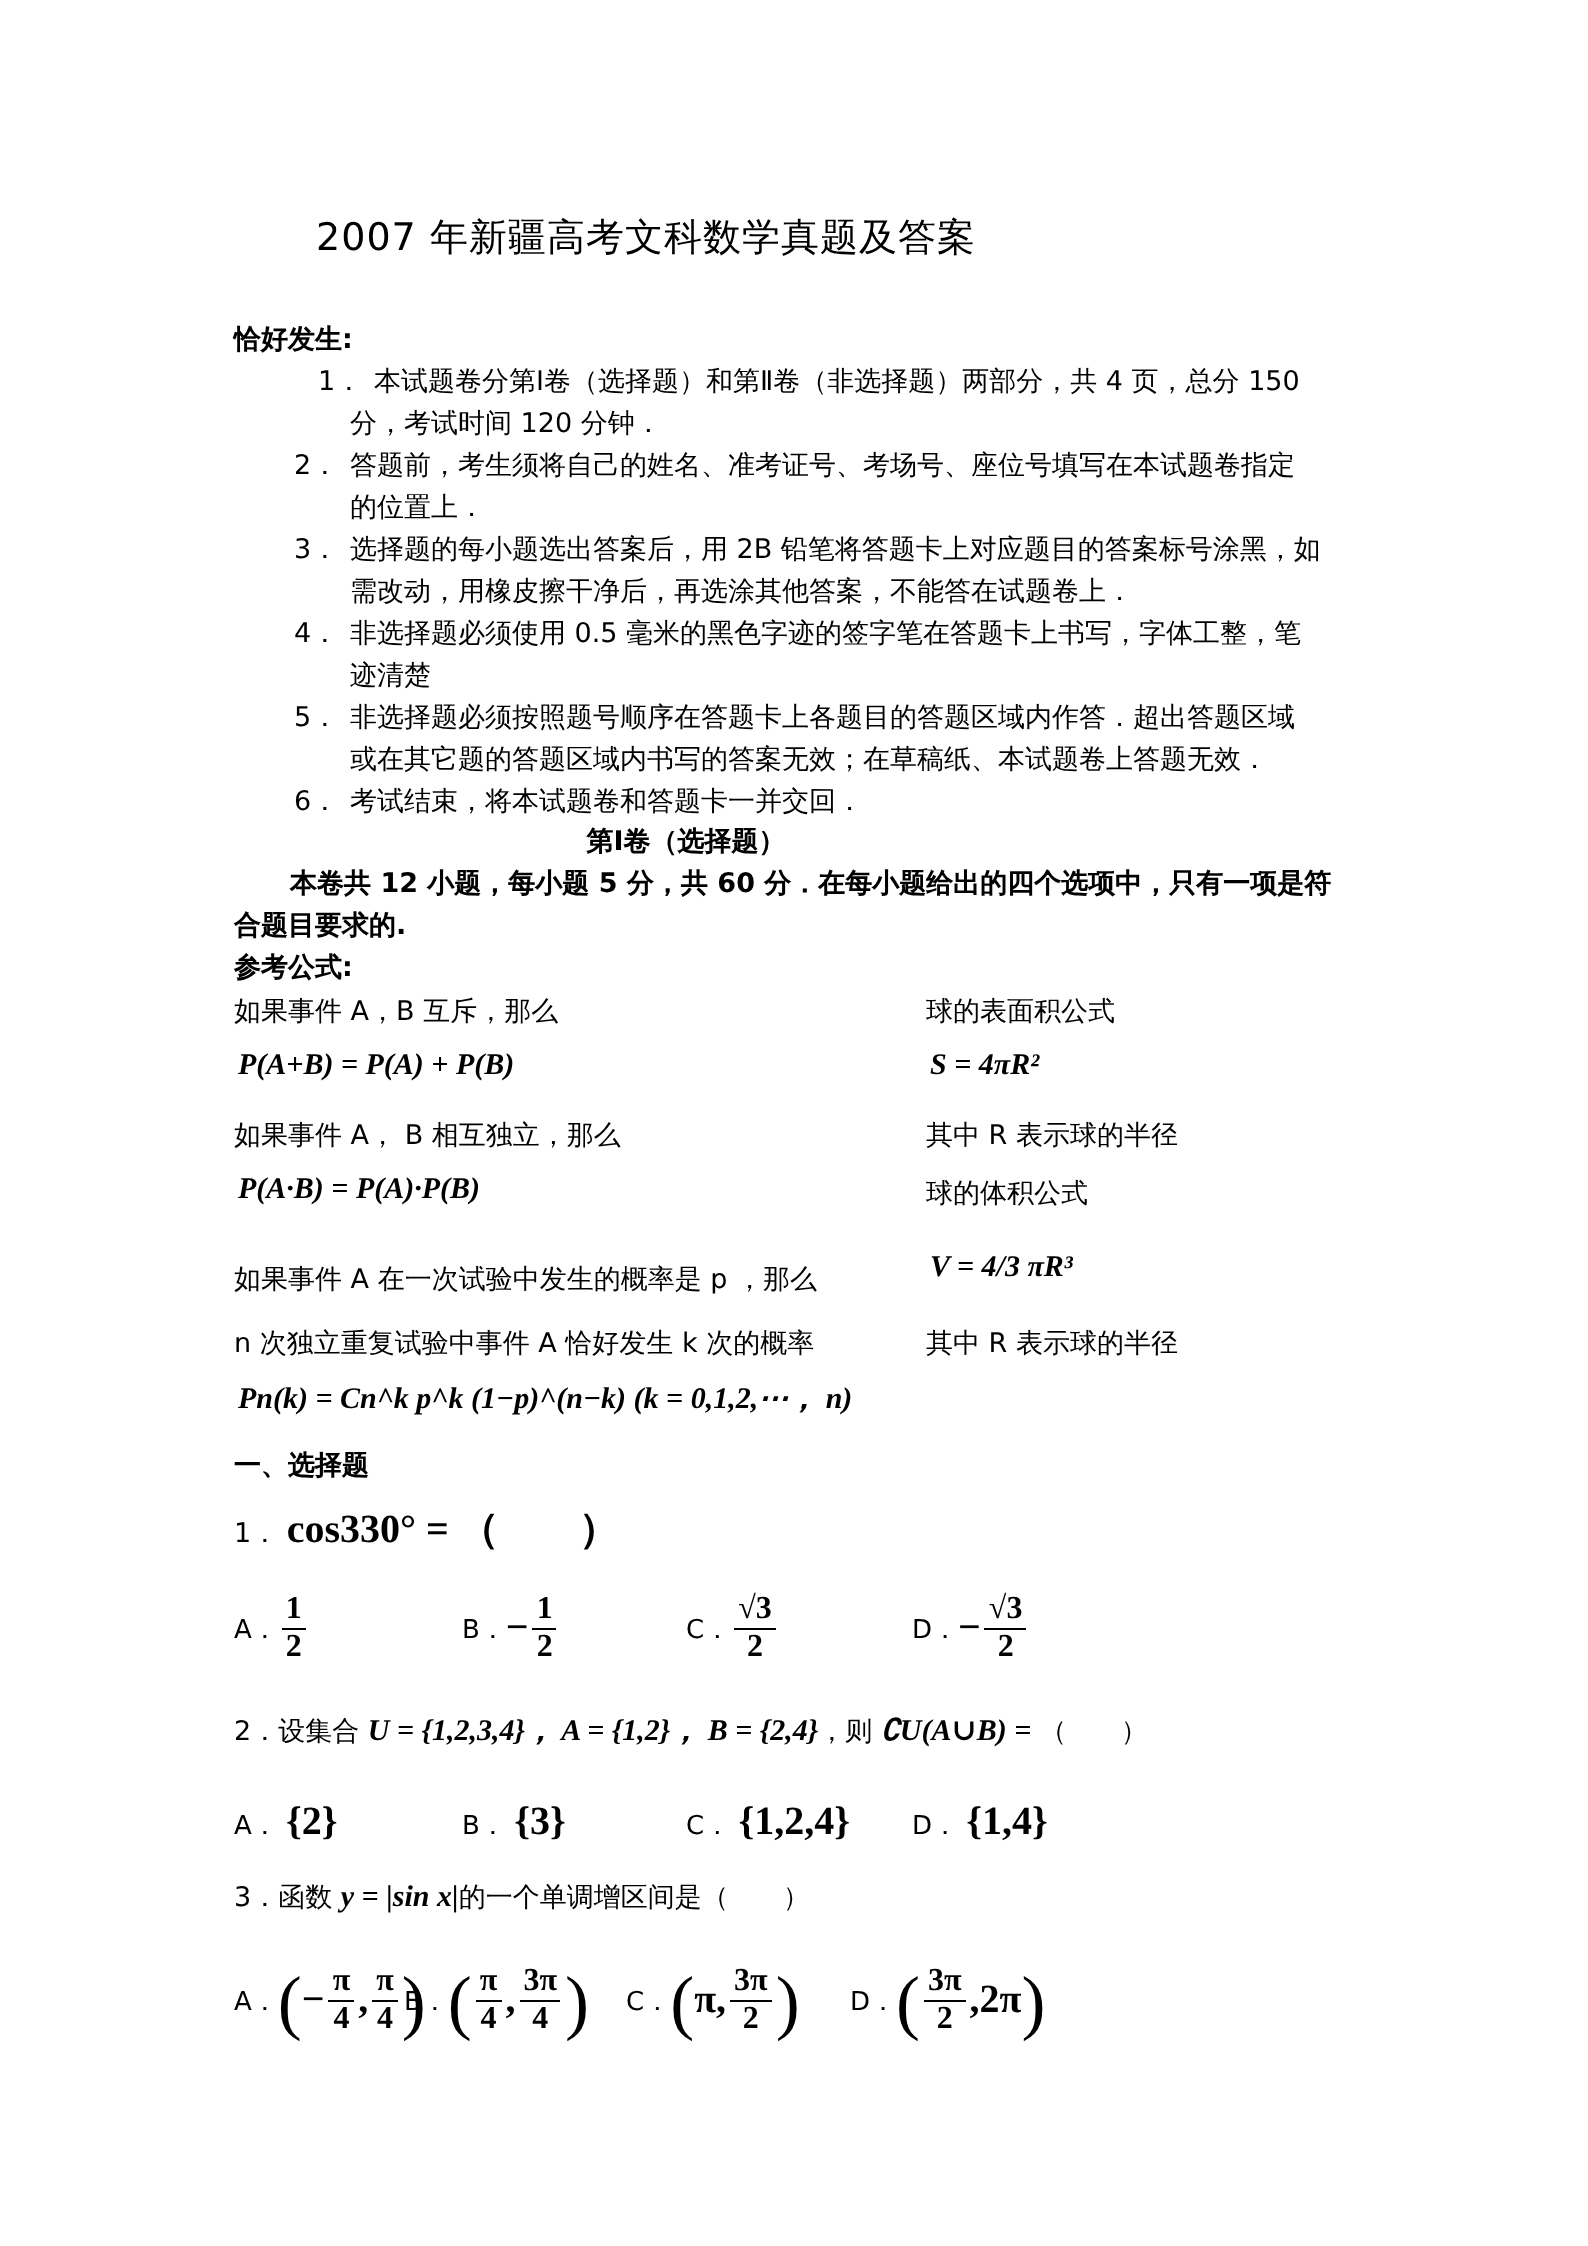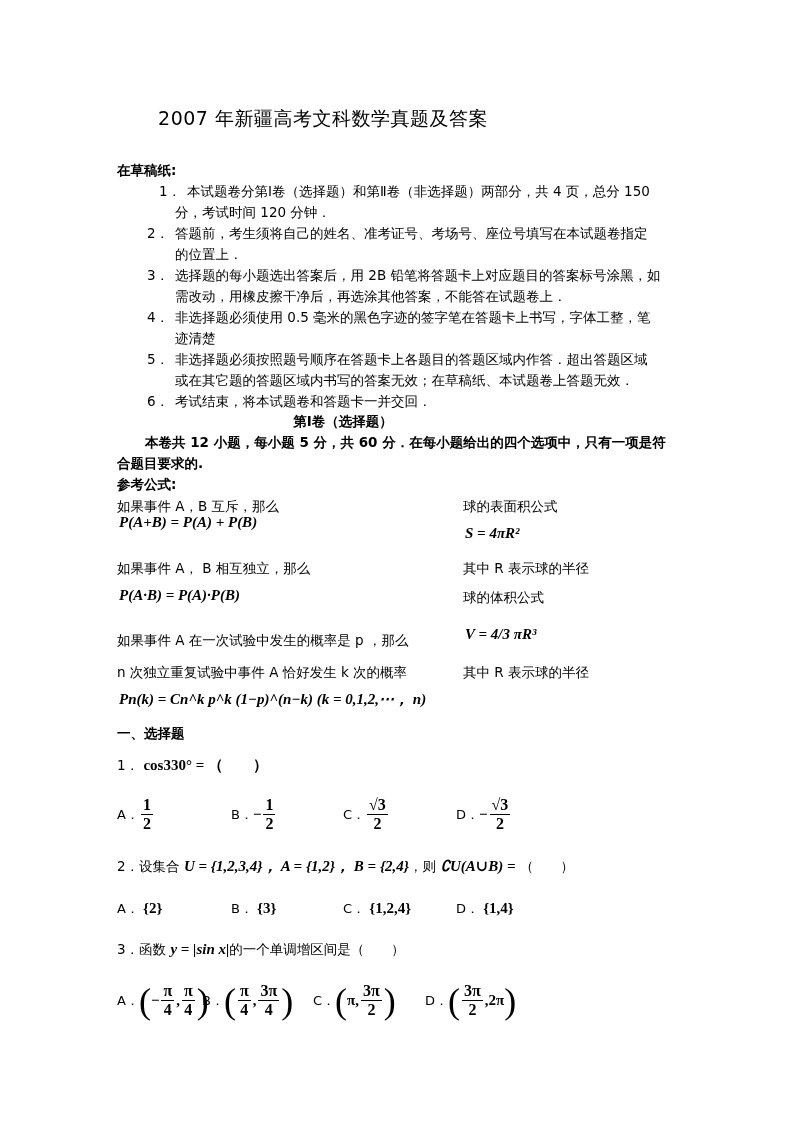--- a/index.html
+++ b/index.html
@@ -4,34 +4,34 @@
 <style>
   html, body { margin: 0; padding: 0; background: #ffffff; }
   body { width: 794px; height: 1123px; position: relative; overflow: hidden;
          font-family: "DejaVu Sans", "Liberation Sans", sans-serif; color: #000; }
   .abs { position: absolute; white-space: nowrap; }
   .title { left: 0; width: 646px; top: 106px; text-align: center; font-size: 19px; letter-spacing: 0.5px; }
   .body-text { font-size: 13.5px; line-height: 20px; }
   .bold { font-weight: bold; }
   .num { display: inline-block; width: 28px; }
   .math { font-family: "Liberation Serif", "DejaVu Serif", serif; font-weight: bold; font-style: italic; font-size: 15px; }
-  .mathu { font-family: "Liberation Serif", "DejaVu Serif", serif; font-weight: bold; font-size: 15px; }
+  .mathu { font-family: "Liberation Serif", "DejaVu Serif", serif; font-weight: bold; font-size: 20px; }
   .frac { display: inline-flex; flex-direction: column; align-items: center; vertical-align: middle; margin: 0 2px;
           font-family: "Liberation Serif", "DejaVu Serif", serif; font-weight: bold; font-size: 16px; line-height: 18px; }
   .frac .n { border-bottom: 1.3px solid #000; padding: 0 2px; }
   .frac .d { padding: 0 2px; }
   .paren { font-family: "Liberation Serif", serif; font-size: 36px; font-weight: normal; vertical-align: middle; line-height: 36px; }
   .opt { font-size: 13px; }
 </style>
 </head>
 <body>
 
 <div class="abs title">2007 年新疆高考文科数学真题及答案</div>
 
-<div class="abs body-text bold" style="left:117px; top:160px;">在草稿纸:</div>
+<div class="abs body-text bold" style="left:117px; top:160px;">恰好发生:</div>
 
 <div>
   <div class="abs body-text" style="left:147px; top:181px;margin-left:12px;">
     <span class="num">1．</span><span>本试题卷分第Ⅰ卷（选择题）和第Ⅱ卷（非选择题）两部分，共 4 页，总分 150</span>
   </div>
   <div class="abs body-text" style="left:175px; top:202px;">分，考试时间 120 分钟．</div>
 
   <div class="abs body-text" style="left:147px; top:223px;">
     <span class="num">2．</span><span>答题前，考生须将自己的姓名、准考证号、考场号、座位号填写在本试题卷指定</span>
   </div>
@@ -58,21 +58,21 @@
 </div>
 
 <div class="abs body-text bold" style="left:0; width:686px; text-align:center; top:411px;">第Ⅰ卷（选择题）</div>
 <div class="abs body-text bold" style="left:145px; top:432px;">本卷共 12 小题，每小题 5 分，共 60 分．在每小题给出的四个选项中，只有一项是符</div>
 <div class="abs body-text bold" style="left:117px; top:453px;">合题目要求的.</div>
 
 <div class="abs body-text bold" style="left:117px; top:474px;">参考公式:</div>
 
 <div>
   <div class="abs body-text" style="left:117px; top:496px;">如果事件 A，B 互斥，那么</div>
-  <div class="abs math" style="left:119px; top:514px;">P(A+B) = P(A) + P(B)</div>
+  <div class="abs math" style="left:119px; top:525px;">P(A+B) = P(A) + P(B)</div>
   <div class="abs body-text" style="left:117px; top:558px;">如果事件 A， B 相互独立，那么</div>
   <div class="abs math" style="left:119px; top:587px;">P(A·B) = P(A)·P(B)</div>
   <div class="abs body-text" style="left:117px; top:630px;">如果事件 A 在一次试验中发生的概率是 p ，那么</div>
   <div class="abs body-text" style="left:117px; top:662px;">n 次独立重复试验中事件 A 恰好发生 k 次的概率</div>
   <div class="abs math" style="left:119px; top:690px;">Pn(k) = Cn^k p^k (1−p)^(n−k) (k = 0,1,2,⋯， n)</div>
 </div>
 
 <div>
   <div class="abs body-text" style="left:463px; top:496px;">球的表面积公式</div>
   <div class="abs math" style="left:465px; top:525px;">S = 4πR²</div>

